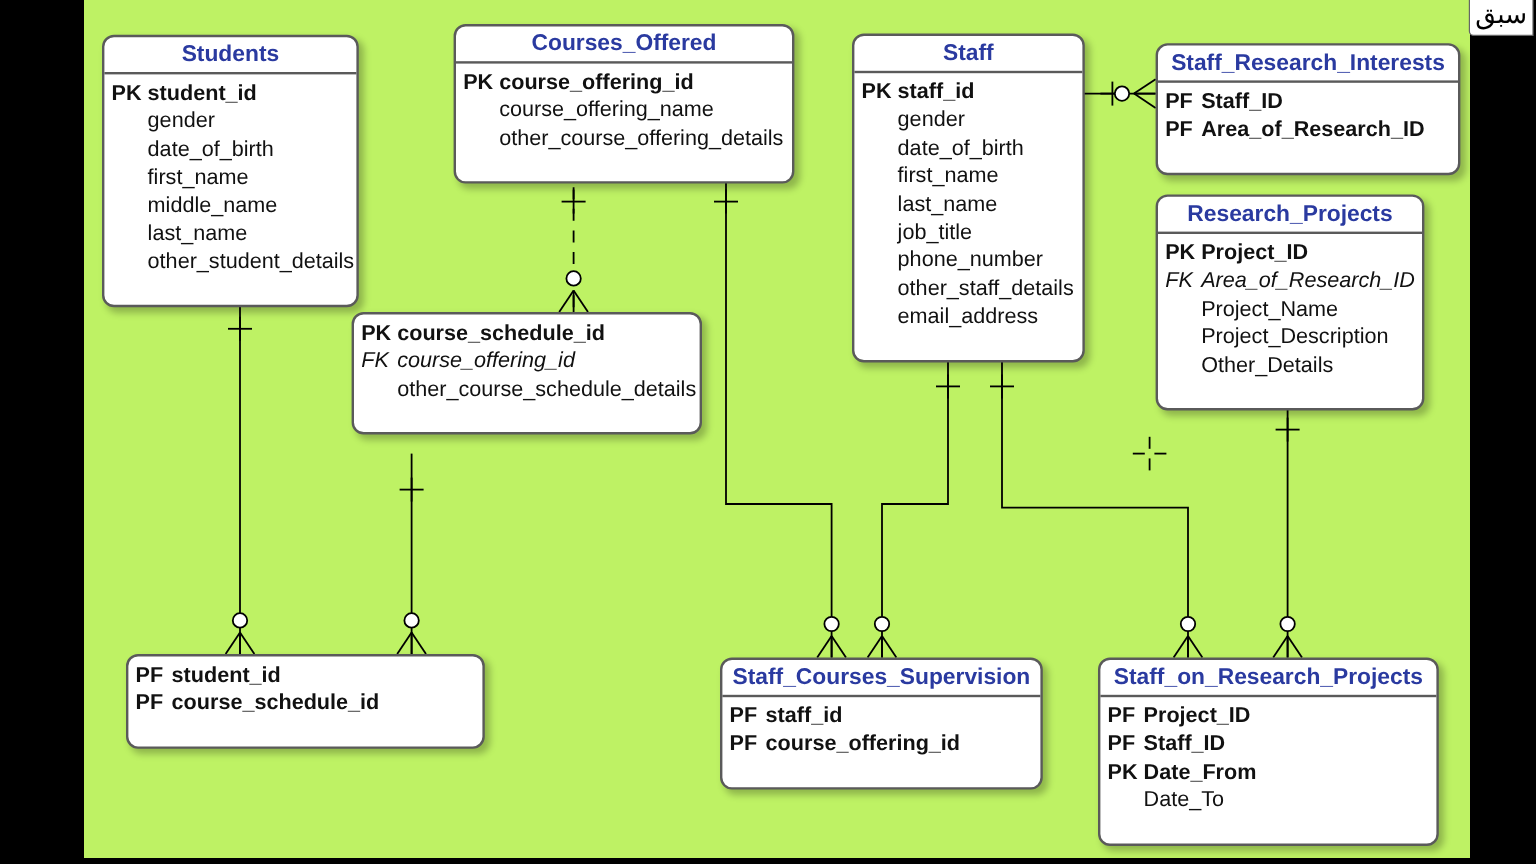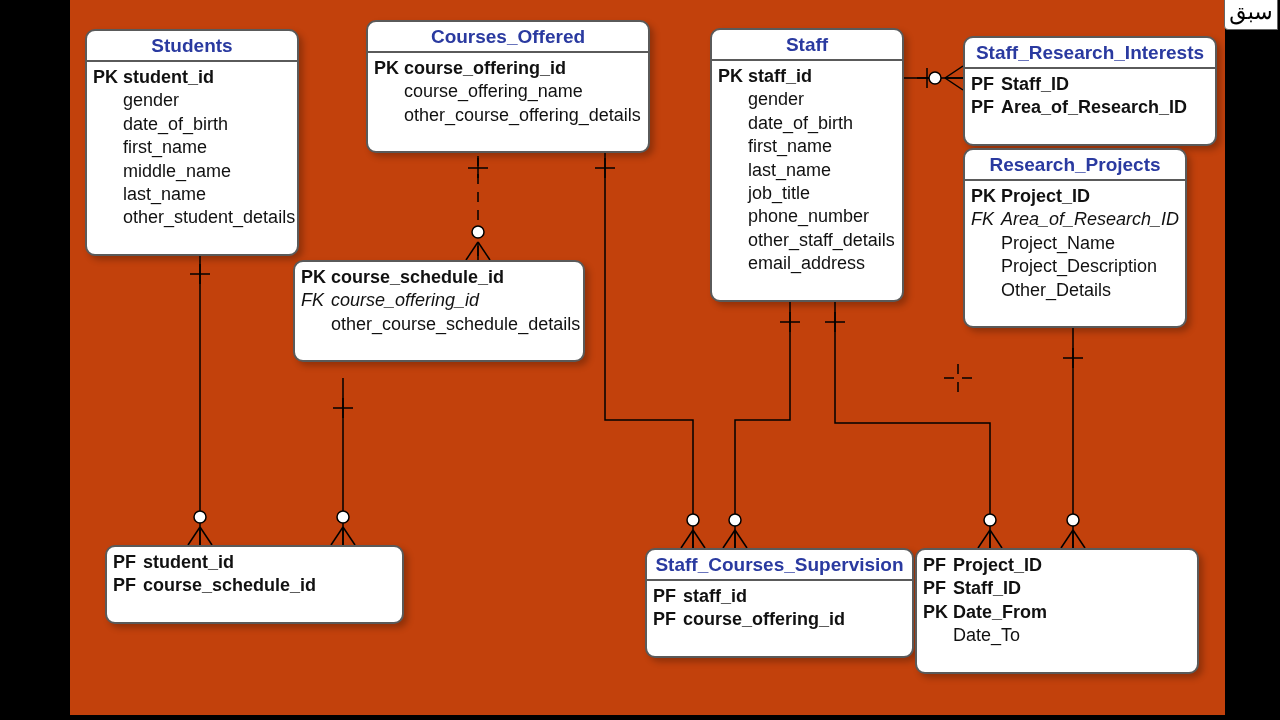--- a/index.html
+++ b/index.html
@@ -10,21 +10,21 @@
     background: #000;
     font-family: Arial, Helvetica, sans-serif;
     overflow: hidden;
   }
   .canvas {
     position: absolute;
     left: 70px;
     top: 0;
     width: 1155px;
     height: 715px;
-    background: #c2410c;
+    background: #bef264;
   }
   svg.connectors {
     position: absolute;
     left: 0;
     top: 0;
     width: 1155px;
     height: 715px;
     pointer-events: none;
   }
   .entity {
@@ -202,21 +202,21 @@
         <div class="row">
           <span class="kcol"></span>
           <span class="ncol">last_name</span>
         </div>
         <div class="row">
           <span class="kcol"></span>
           <span class="ncol">other_student_details</span>
         </div>
       </div>
     </div>
-    <div class="entity" style="left: 296px; top: 20px; width: 280px;">
+    <div class="entity" style="left: 308px; top: 20px; width: 280px;">
       <div class="title">Courses_Offered</div>
       <div class="rows">
         <div class="row">
           <span class="kcol">PK</span>
           <span class="ncol pk">course_offering_id</span>
         </div>
         <div class="row">
           <span class="kcol"></span>
           <span class="ncol">course_offering_name</span>
         </div>
@@ -273,21 +273,21 @@
         <div class="row">
           <span class="kcol">PF</span>
           <span class="ncol pk">Staff_ID</span>
         </div>
         <div class="row">
           <span class="kcol">PF</span>
           <span class="ncol pk">Area_of_Research_ID</span>
         </div>
       </div>
     </div>
-    <div class="entity" style="left: 893px; top: 148px; width: 220px;">
+    <div class="entity" style="left: 893px; top: 162px; width: 220px;">
       <div class="title">Research_Projects</div>
       <div class="rows">
         <div class="row">
           <span class="kcol">PK</span>
           <span class="ncol pk">Project_ID</span>
         </div>
         <div class="row">
           <span class="kcol fk">FK</span>
           <span class="ncol fk">Area_of_Research_ID</span>
         </div>
@@ -326,34 +326,35 @@
         <div class="row">
           <span class="kcol">PF</span>
           <span class="ncol pk">student_id</span>
         </div>
         <div class="row">
           <span class="kcol">PF</span>
           <span class="ncol pk">course_schedule_id</span>
         </div>
       </div>
     </div>
-    <div class="entity" style="left: 530px; top: 548px; width: 265px; margin-left: 45px;">
+    <div class="entity" style="left: 530px; top: 548px; width: 265px;">
       <div class="title">Staff_Courses_Supervision</div>
       <div class="rows">
         <div class="row">
           <span class="kcol">PF</span>
           <span class="ncol pk">staff_id</span>
         </div>
         <div class="row">
           <span class="kcol">PF</span>
           <span class="ncol pk">course_offering_id</span>
         </div>
       </div>
     </div>
     <div class="entity" style="left: 845px; top: 548px; width: 280px;">
+      <div class="title">Staff_on_Research_Projects</div>
       <div class="rows">
         <div class="row">
           <span class="kcol">PF</span>
           <span class="ncol pk">Project_ID</span>
         </div>
         <div class="row">
           <span class="kcol">PF</span>
           <span class="ncol pk">Staff_ID</span>
         </div>
         <div class="row">

